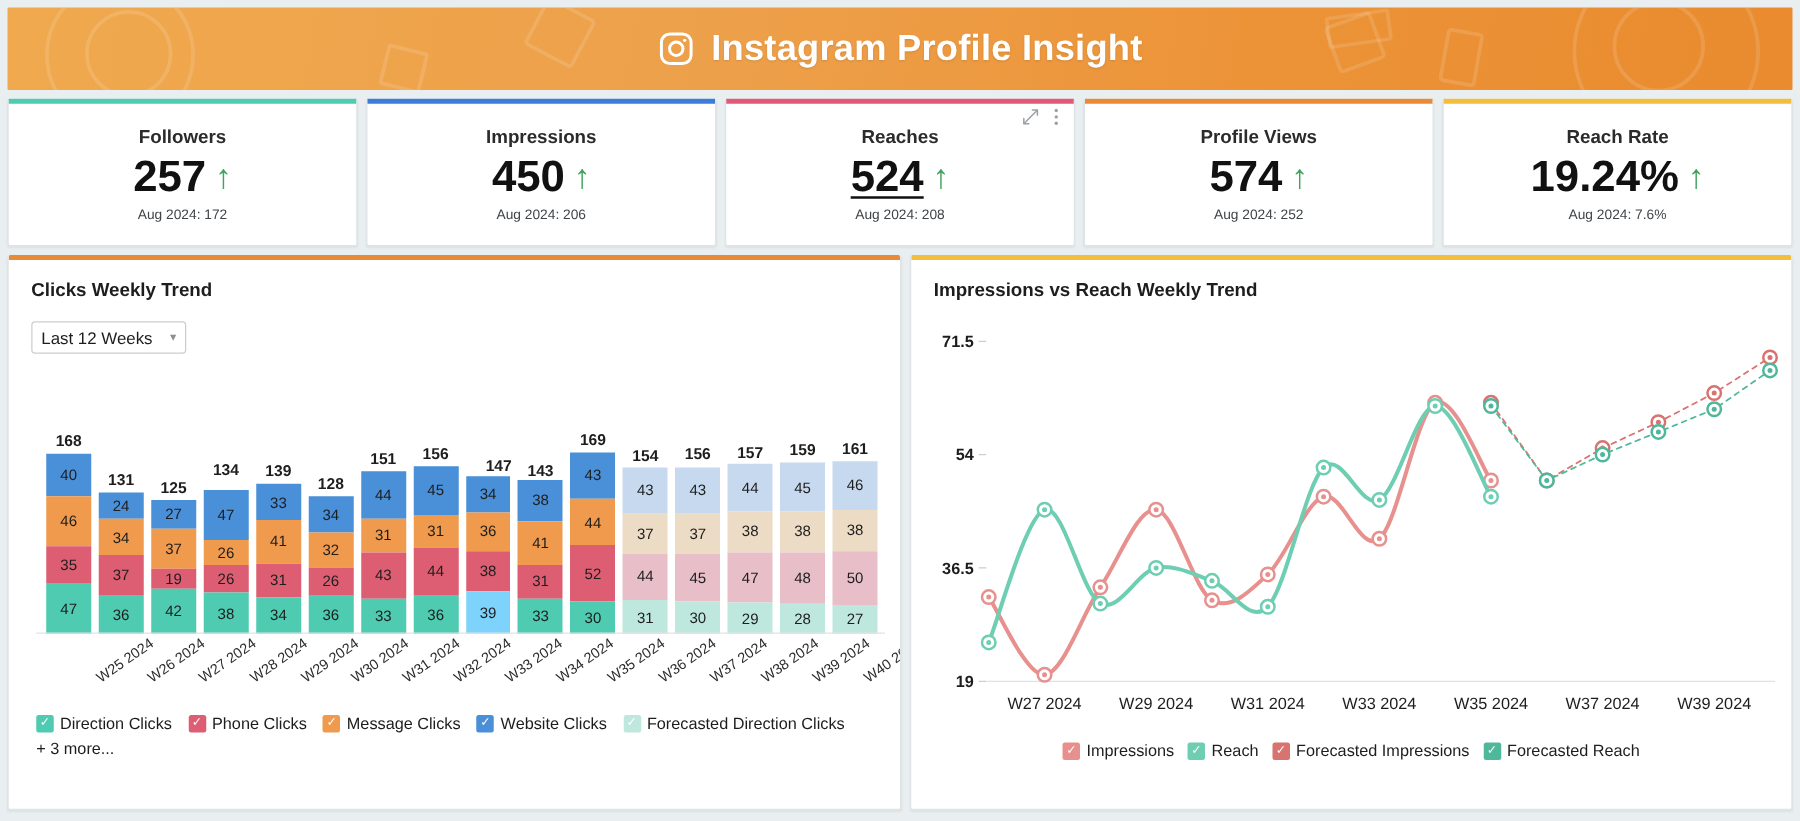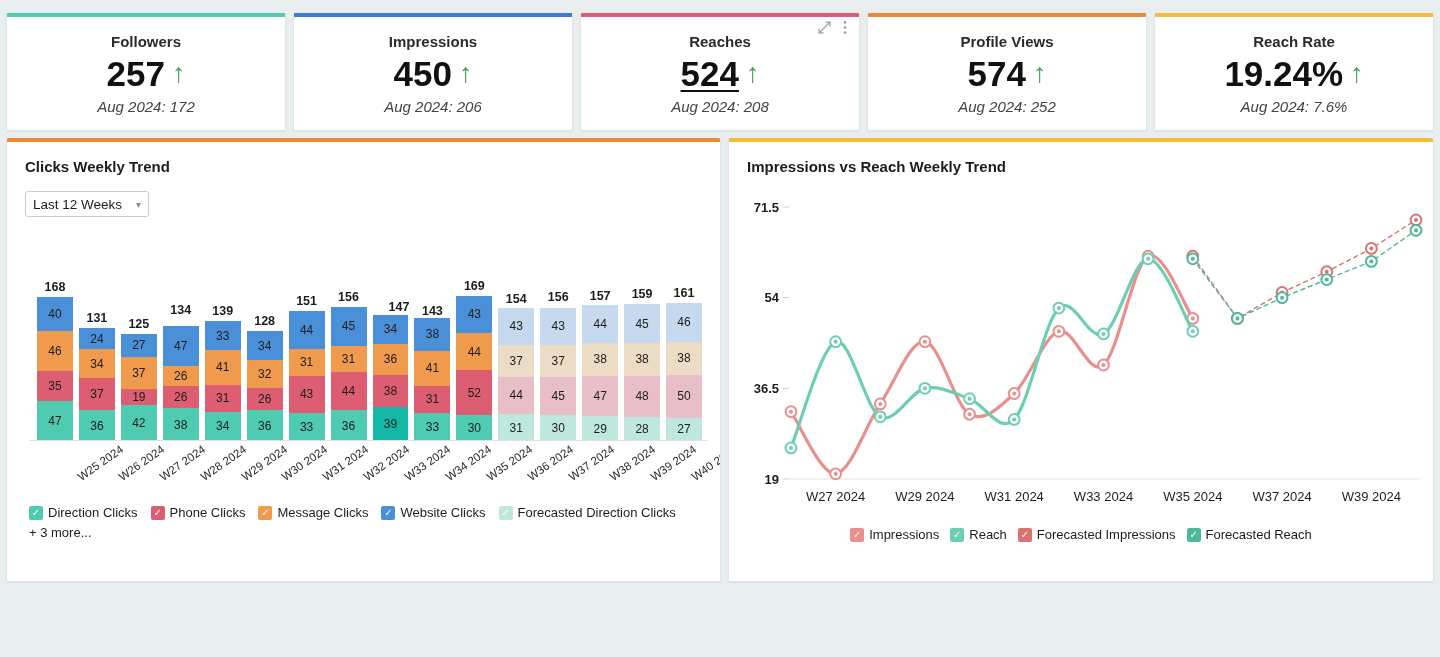--- a/index.html
+++ b/index.html
@@ -46,21 +46,21 @@
     box-shadow: 0 1px 2px rgba(0,0,0,.06);
     display: flex; flex-direction: column; align-items: center; justify-content: center;
     padding-top: 4px;
   }
   .kpi-accent { position: absolute; top: 0; left: 0; right: 0; height: 4px; }
   .kpi-title { font-size: 15px; font-weight: bold; color: #2b2b2b; margin-bottom: 6px; }
   .kpi-valrow { display: flex; align-items: center; gap: 7px; margin-bottom: 7px; }
   .kpi-value { font-size: 35px; font-weight: bold; color: #111; line-height: 1; }
   .kpi-value.underlined { text-decoration: underline; text-decoration-thickness: 2px; text-underline-offset: 4px; }
   .arrow-up { color: #3fa35b; font-size: 27px; line-height: 1; font-weight: 400; }
-  .kpi-sub { font-size: 15px; color: #3e4447; font-style: italic; }
+  .kpi-sub { font-size: 11px; color: #3e4447; }
   .card-tools { position: absolute; top: 7px; right: 12px; display: flex; align-items: center; gap: 11px; }
   .expand-icon, .dots-icon { cursor: pointer; }
 
   
   .panels { display: flex; gap: 7px; margin-top: 7px; height: 444px; }
   .panel {
     position: relative; background: #fff;
     border: 1px solid #dfe4e6; border-top: none; border-radius: 2px;
     box-shadow: 0 1px 2px rgba(0,0,0,.06);
     overflow: hidden;
@@ -109,20 +109,41 @@
   .more-link { padding: 5px 0 0 22px; font-size: 13px; color: #1d1d1d; cursor: pointer; }
 
   
   .line-wrap { position: relative; margin-top: 16px; height: 330px; }
 </style>
 </head>
 <body>
 
 <div class="page">
 
+  <div class="header">
+    <div class="deco d1"></div>
+    <div class="deco d2"></div>
+    <div class="deco d3"></div>
+    <div class="deco d4"></div>
+    <div class="deco d5"></div>
+    <div class="deco d6"></div>
+    <div class="deco d7"></div>
+    <div class="deco d8"></div>
+    <div class="deco d9"></div>
+    <div class="header-title">
+      <span>
+        <svg class="ig-icon" width="30" height="30" viewBox="0 0 24 24" fill="none" stroke="#ffffff" stroke-width="1.9" stroke-linecap="round" stroke-linejoin="round">
+          <rect x="2.5" y="2.5" width="19" height="19" rx="5.5"></rect>
+          <circle cx="12" cy="12" r="4.3"></circle>
+          <circle cx="17.4" cy="6.6" r="1.05" fill="#ffffff" stroke="none"></circle>
+        </svg>
+      </span>
+      <span>Instagram Profile Insight</span>
+    </div>
+  </div>
 
   <div class="kpi-row">
 
     <div class="kpi-card">
       <div class="kpi-accent" style="background:#4ECBB0"></div>
       <div class="kpi-title">Followers</div>
       <div class="kpi-valrow">
         <span class="kpi-value">257</span>
         <span class="arrow-up">↑</span>
       </div>
@@ -256,21 +277,21 @@
               <div class="seg" style="height: 38.7px; background: rgb(74, 144, 217);">45</div>
               <div class="seg" style="height: 26.66px; background: rgb(239, 154, 77);">31</div>
               <div class="seg" style="height: 37.84px; background: rgb(221, 94, 114);">44</div>
               <div class="seg" style="height: 30.96px; background: rgb(78, 203, 176);">36</div>
             </div>
             <div class="bar-col">
               <div class="bar-total" style="bottom: 127px; margin-left: 16px;">147</div>
               <div class="seg" style="height: 29.24px; background: rgb(74, 144, 217);">34</div>
               <div class="seg" style="height: 30.96px; background: rgb(239, 154, 77);">36</div>
               <div class="seg" style="height: 32.68px; background: rgb(221, 94, 114);">38</div>
-              <div class="seg" style="height: 33.54px; background: #14b8a6;">39</div>
+              <div class="seg" style="height: 33.54px; background: #7dd3fc;">39</div>
             </div>
             <div class="bar-col">
               <div class="bar-total" style="bottom: 123px;">143</div>
               <div class="seg" style="height: 32.68px; background: rgb(74, 144, 217);">38</div>
               <div class="seg" style="height: 35.26px; background: rgb(239, 154, 77);">41</div>
               <div class="seg" style="height: 26.66px; background: rgb(221, 94, 114);">31</div>
               <div class="seg" style="height: 28.38px; background: rgb(78, 203, 176);">33</div>
             </div>
             <div class="bar-col">
               <div class="bar-total" style="bottom: 148.34px;">169</div>

